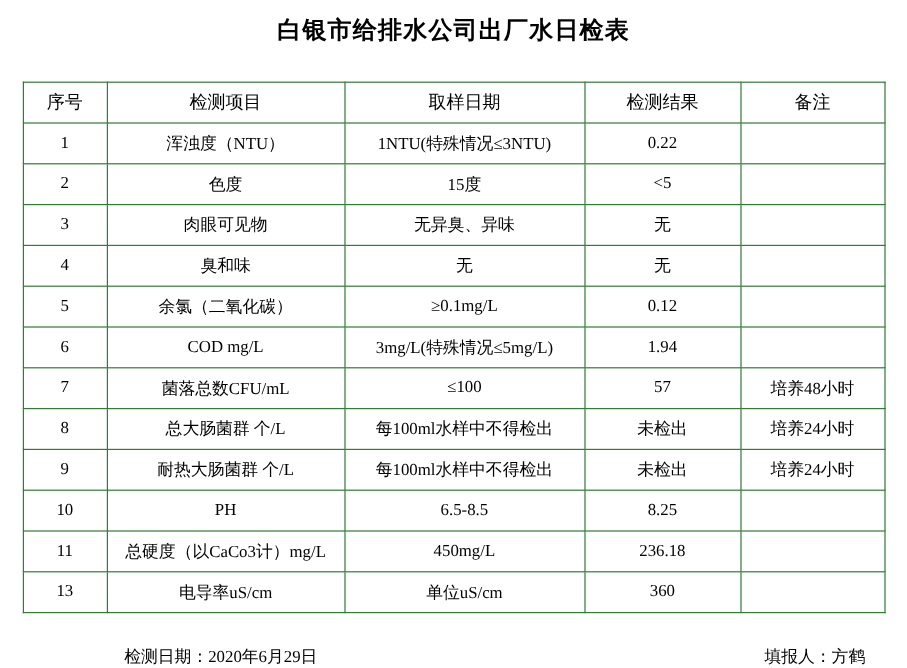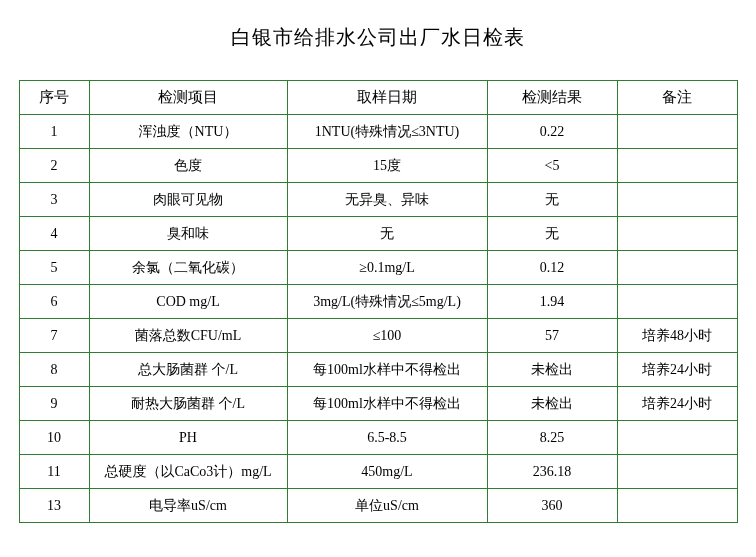--- a/index.html
+++ b/index.html
@@ -16,23 +16,23 @@
   }
   .page {
     position: relative;
     width: 756px;
     height: 557px;
     box-sizing: border-box;
   }
   .title {
     text-align: center;
     font-size: 20px;
-    font-weight: normal;
+    font-weight: bold;
     letter-spacing: 1px;
-    padding-top: 24px;
+    padding-top: 12px;
     padding-bottom: 12px;
   }
   table.report {
     border-collapse: collapse;
     width: 718px;
     margin: 17px auto;
     table-layout: fixed;
   }
   table.report th,
   table.report td {
@@ -188,15 +188,17 @@
         <td>13</td>
         <td>电导率uS/cm</td>
         <td class="cell-sm">单位uS/cm</td>
         <td>360</td>
         <td></td>
       </tr>
     </tbody>
   </table>
 
   <div class="footer">
+    <div class="f-item f-test">检测日期：2020年6月29日</div>
+    <div class="f-item f-reporter">填报人：方鹤</div>
   </div>
 
 </div>
 
 </body></html>

